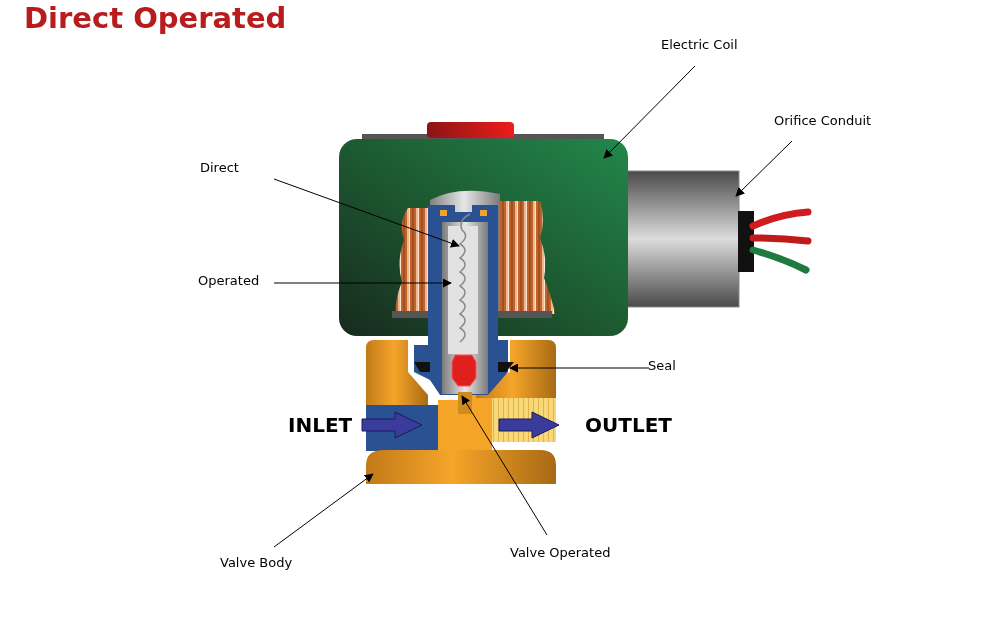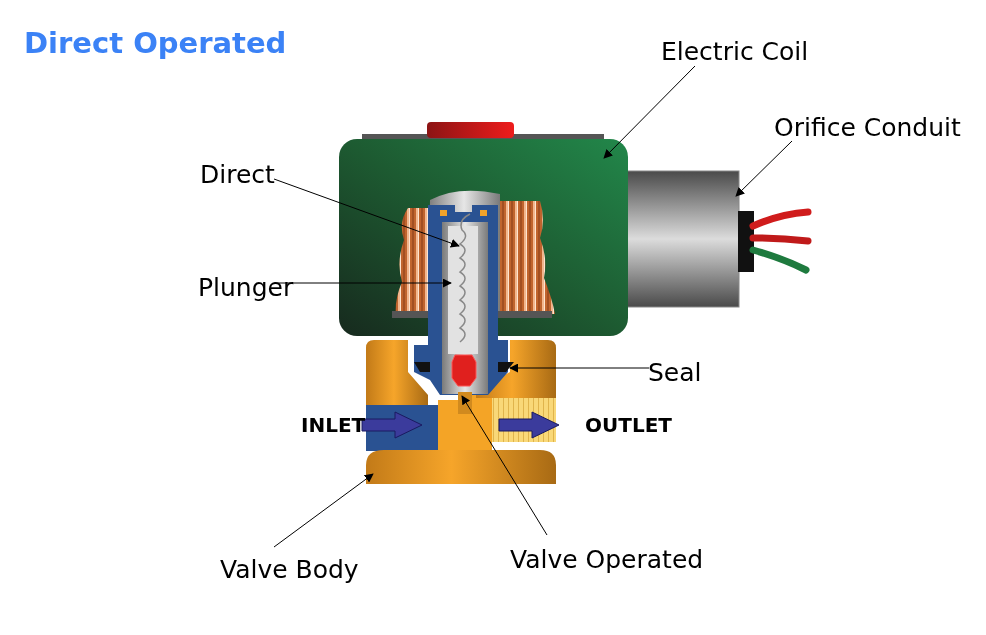--- a/index.html
+++ b/index.html
@@ -1,18 +1,18 @@
 <!DOCTYPE html>
 <html><head>
 <meta charset="utf-8">
 <style>
   html, body { margin: 0; padding: 0; background: #ffffff; }
   body { width: 986px; height: 635px; position: relative; overflow: hidden; font-family: "DejaVu Sans", sans-serif; }
-  .title { position: absolute; left: 24px; top: 26px; font-size: 29px; font-weight: bold; color: #3b82f6; letter-spacing: 0px; }
-  .label { position: absolute; font-size: 25px; color: #000; white-space: nowrap; font-family: "DejaVu Sans", sans-serif; }
+  .title { position: absolute; left: 24px; top: 1px; font-size: 29px; font-weight: bold; color: #b91c1c; letter-spacing: 0px; }
+  .label { position: absolute; font-size: 13px; color: #000; white-space: nowrap; font-family: "DejaVu Sans", sans-serif; }
   .flow-label { position: absolute; font-size: 20px; font-weight: bold; color: #000; font-family: "DejaVu Sans", sans-serif; }
   svg.diagram { position: absolute; left: 0; top: 0; }
 </style>
 </head>
 <body>
 
 <div class="title">Direct Operated</div>
 
 <svg class="diagram" width="986" height="635" viewBox="0 0 986 635">
   <defs>
@@ -110,18 +110,18 @@
   <line x1="274" y1="179" x2="459" y2="246" stroke="#000" stroke-width="1" marker-end="url(#arrow)"></line>
   <line x1="274" y1="283" x2="451" y2="283" stroke="#000" stroke-width="1" marker-end="url(#arrow)"></line>
   <line x1="649" y1="368" x2="510" y2="368" stroke="#000" stroke-width="1" marker-end="url(#arrow)"></line>
   <line x1="274" y1="547" x2="373" y2="474" stroke="#000" stroke-width="1" marker-end="url(#arrow)"></line>
   <line x1="547" y1="535" x2="462" y2="396" stroke="#000" stroke-width="1" marker-end="url(#arrow)"></line>
 </svg>
 
 <div class="label" style="left:661px; top:37px;">Electric Coil</div>
 <div class="label" style="left:774px; top:113px;">Orifice Conduit</div>
 <div class="label" style="left:200px; top:160px;">Direct</div>
-<div class="label" style="left:198px; top:273px;">Plunger</div>
+<div class="label" style="left:198px; top:273px;">Operated</div>
 <div class="label" style="left:648px; top:358px;">Seal</div>
-<div class="flow-label" style="left:288px; top:413px;margin-left:13px;">INLET</div>
+<div class="flow-label" style="left:288px; top:413px;">INLET</div>
 <div class="flow-label" style="left:585px; top:413px;">OUTLET</div>
 <div class="label" style="left:220px; top:555px;">Valve Body</div>
 <div class="label" style="left:510px; top:545px;">Valve Operated</div>
 
 </body></html>

